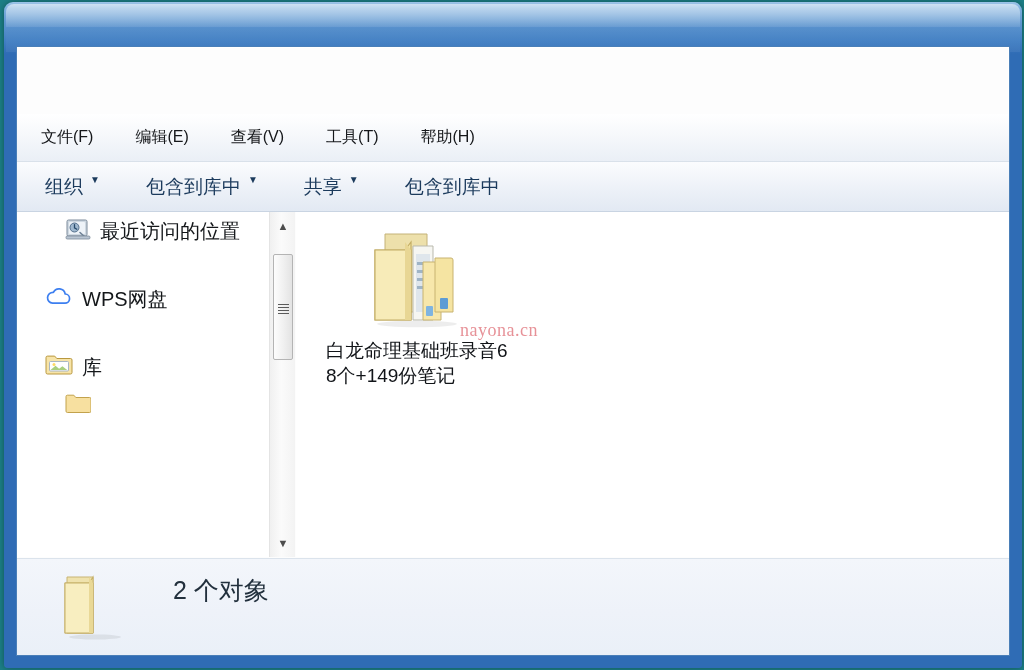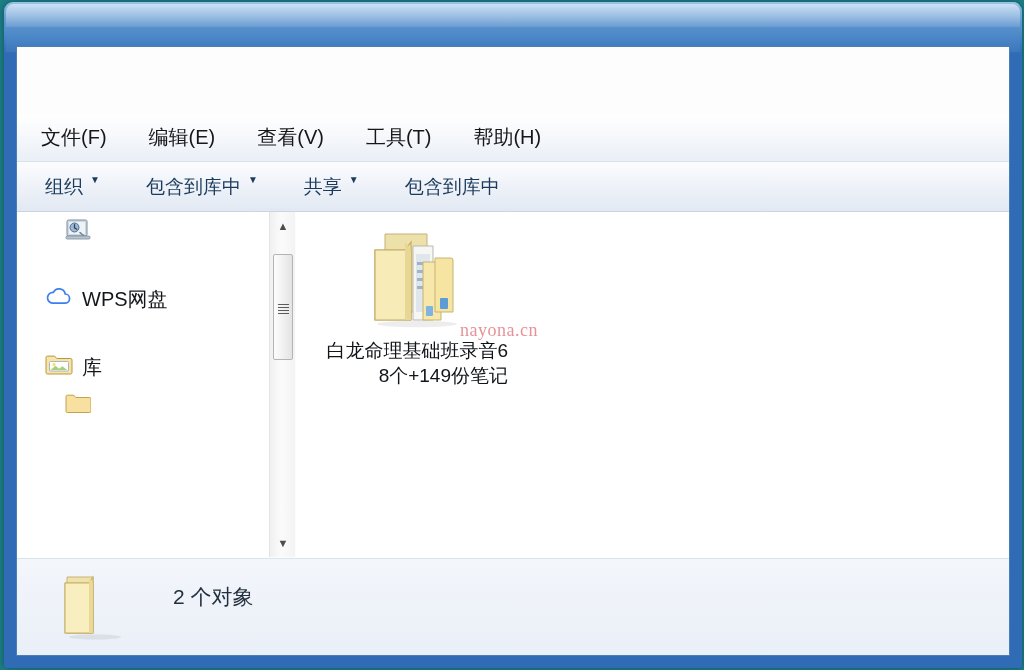--- a/index.html
+++ b/index.html
@@ -103,21 +103,21 @@
   }
   #menu-strip {
     position: absolute; left: 13px; top: 112px;
     width: 992px; height: 48px;
     background: linear-gradient(180deg,#ffffff 0%,#f6f8fb 45%,#eaeff6 100%);
     border-bottom: 1px solid #d9e1ea;
     display: flex; align-items: center;
     padding-left: 18px;
   }
   .menu-item {
-    font-size: 20px; color: #15171a; white-space: nowrap;
+    font-size: 16px; color: #15171a; white-space: nowrap;
     margin-right: 30px; padding: 3px 6px;
   }
 
   
   #toolbar {
     position: absolute; left: 13px; top: 160px;
     width: 992px; height: 50px;
     background: linear-gradient(180deg,#fbfcfe 0%,#eef2f8 50%,#e2e9f3 100%);
     border-bottom: 1px solid #c9d4e2;
     display: flex; align-items: center;
@@ -180,38 +180,38 @@
     padding: 12px 0 0 28px;
     display: flex; align-items: flex-start; gap: 28px;
   }
   .file-item {
     width: 186px;
     display: flex; flex-direction: column; align-items: center;
     padding-top: 4px;
   }
   .file-icon { width: 112px; height: 104px; position: relative; }
   .file-label {
-    margin-top: 6px; width: 182px; text-align: right;
+    margin-top: 6px; width: 182px; text-align: left;
     font-size: 19px; line-height: 1.32; color: #111418;
     word-break: break-all;
   }
 
   
   #statusbar {
     position: absolute; left: 13px; top: 556px;
     width: 992px; height: 97px;
     background: linear-gradient(180deg,#f3f6fb 0%,#eef2f9 55%,#eaf0f8 100%);
     border-top: 1px solid #dbe3ec;
     display: flex; align-items: flex-start;
     padding: 6px 0 0 40px;
   }
   #status-folder-icon { margin-top: 4px; flex: 0 0 auto; }
   #status-text {
-    margin-left: 38px; margin-top: 18px;
-    font-size: 21px; color: #22303d; white-space: nowrap;
+    margin-left: 38px; margin-top: 9px;
+    font-size: 25px; color: #22303d; white-space: nowrap;
   }
 
   
   #watermark {
     position: absolute; left: 456px; top: 318px;
     font-family: "Liberation Serif", "DejaVu Serif", serif;
     font-size: 18px; color: #e0737b; opacity: .78;
     letter-spacing: .5px; white-space: nowrap;
     pointer-events: none;
   }
@@ -298,20 +298,21 @@
         <span>
           <svg width="26" height="22" viewBox="0 0 26 22">
             <rect x="2" y="2" width="20" height="16" rx="1.5" fill="#cfd9e2" stroke="#7c8b9b" stroke-width="1"></rect>
             <rect x="4" y="4" width="16" height="12" rx="1" fill="#eef3f8"></rect>
             <circle cx="9.5" cy="9.5" r="4.5" fill="#9fb8cf" stroke="#54708c" stroke-width="1"></circle>
             <path d="M9.5 6.6v3.2l2.3 1.4" stroke="#274a6b" stroke-width="1.3" fill="none" stroke-linecap="round"></path>
             <path d="M15 14.5l5.5 5" stroke="#6f8296" stroke-width="1.6" stroke-linecap="round"></path>
             <rect x="1" y="18" width="24" height="3" rx="1.2" fill="#b9c5d2" stroke="#7c8b9b" stroke-width=".8"></rect>
           </svg>
         </span>
+        <span class="nav-label">最近访问的位置</span>
       </div>
 
       <div class="nav-gap"></div>
 
       <div class="nav-item root">
         <span>
           <svg width="28" height="22" viewBox="0 0 28 22">
             <path d="M7.6 17.2h12.1a4.6 4.6 0 0 0 .5-9.2 6.3 6.3 0 0 0-11.8-1.7 4.9 4.9 0 0 0-.8 10.9z" fill="none" stroke="#3d7ff0" stroke-width="1.7" stroke-linejoin="round"></path>
           </svg>
         </span>

